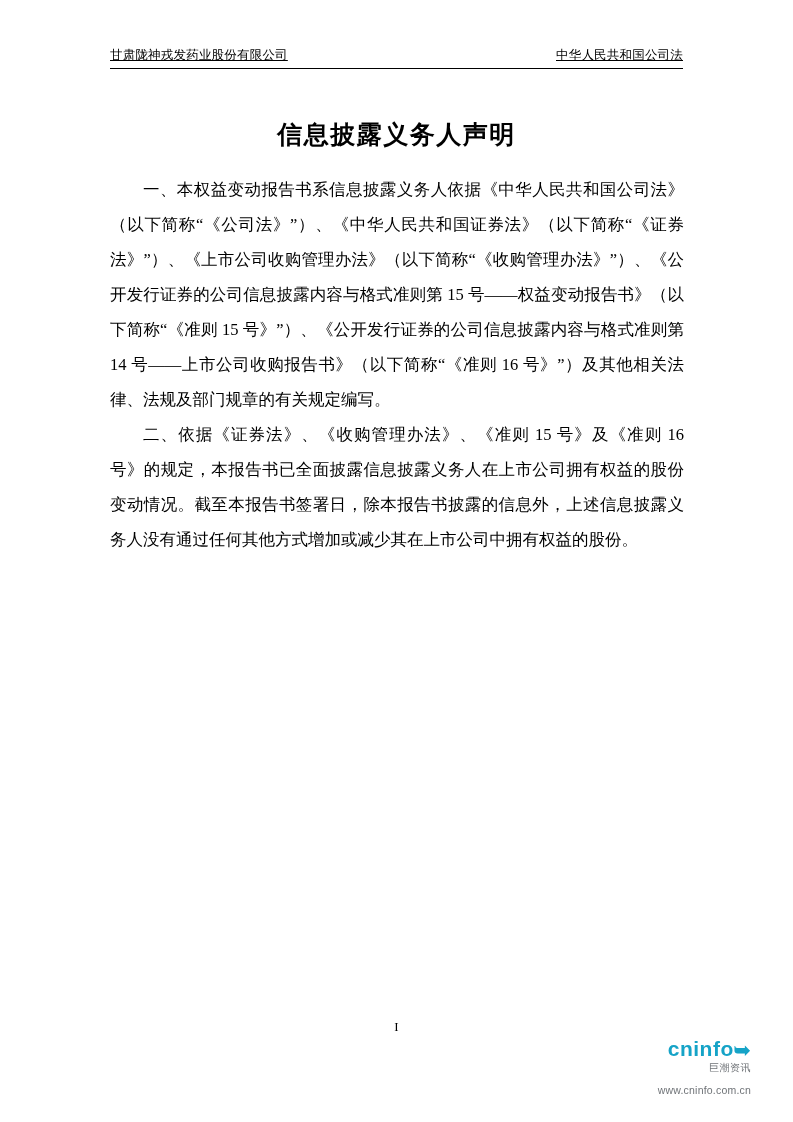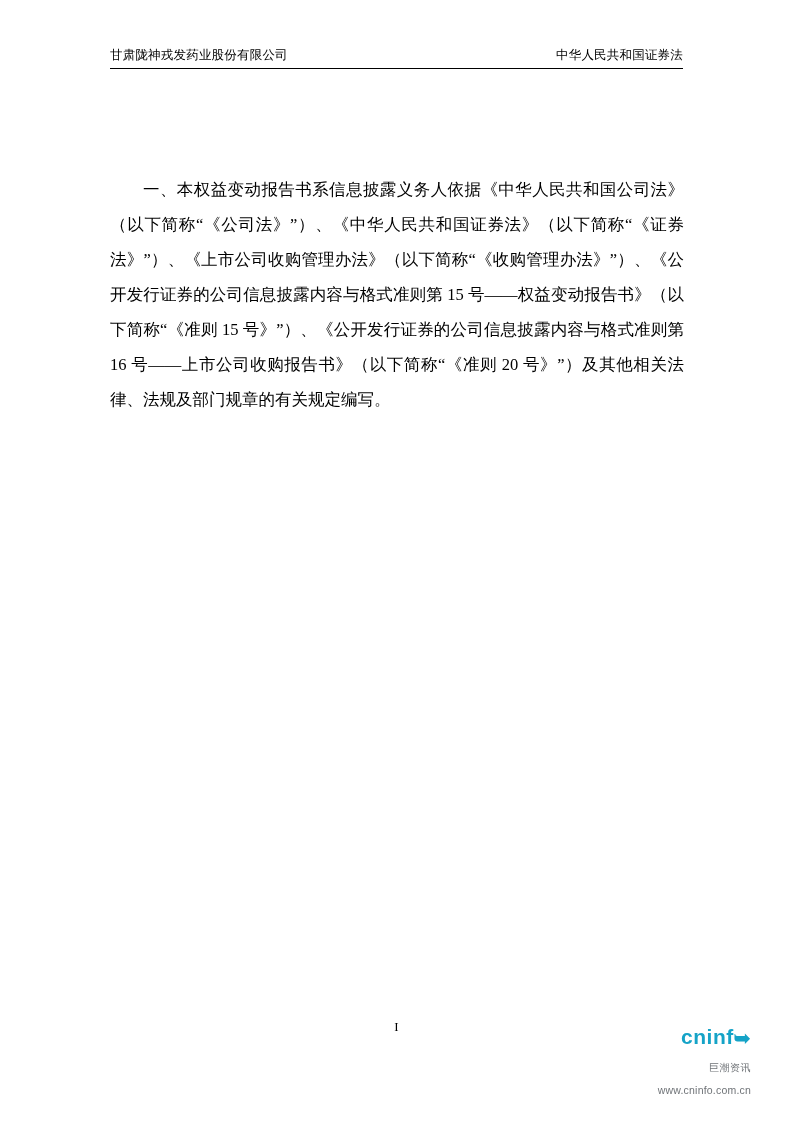--- a/index.html
+++ b/index.html
@@ -28,20 +28,21 @@
     left: 110px;
     right: 110px;
     display: flex;
     justify-content: space-between;
     align-items: flex-end;
     font-size: 12.5px;
     line-height: 1.2;
     padding-bottom: 5px;
     border-bottom: 1px solid #000;
     letter-spacing: 0.2px;
+    text-decoration: underline;
   }
   .header-left, .header-right {
     white-space: nowrap;
   }
   .title {
     position: absolute;
     top: 118px;
     left: 0;
     width: 100%;
     text-align: center;
@@ -90,46 +91,48 @@
     display: inline-block;
     color: #15a3c7;
     font-size: 20px;
     transform: translateY(1px);
   }
   .logo-sub {
     font-family: "Liberation Sans", sans-serif;
     font-size: 10px;
     color: #6f7377;
     letter-spacing: 0.5px;
-    margin-top: 13px;
+    margin-top: 1px;
   }
   .logo-url {
     font-family: "Liberation Sans", sans-serif;
     font-size: 10.5px;
     color: #6f7377;
     letter-spacing: 0.2px;
     margin-top: 10px;
   }
 </style>
 </head>
 <body>
 
 <div class="page">
 
   <div class="header">
     <div class="header-left">甘肃陇神戎发药业股份有限公司</div>
-    <div class="header-right">中华人民共和国证券法</div>
+    <div class="header-right">中华人民共和国公司法</div>
   </div>
 
+  <div class="title">信息披露义务人声明</div>
 
   <div class="content">
-    <p>一、本权益变动报告书系信息披露义务人依据《中华人民共和国公司法》（以下简称“《公司法》”）、《中华人民共和国证券法》（以下简称“《证券法》”）、《上市公司收购管理办法》（以下简称“《收购管理办法》”）、《公开发行证券的公司信息披露内容与格式准则第 15 号——权益变动报告书》（以下简称“《准则 15 号》”）、《公开发行证券的公司信息披露内容与格式准则第 16 号——上市公司收购报告书》（以下简称“《准则 20 号》”）及其他相关法律、法规及部门规章的有关规定编写。</p>
+    <p>一、本权益变动报告书系信息披露义务人依据《中华人民共和国公司法》（以下简称“《公司法》”）、《中华人民共和国证券法》（以下简称“《证券法》”）、《上市公司收购管理办法》（以下简称“《收购管理办法》”）、《公开发行证券的公司信息披露内容与格式准则第 15 号——权益变动报告书》（以下简称“《准则 15 号》”）、《公开发行证券的公司信息披露内容与格式准则第 14 号——上市公司收购报告书》（以下简称“《准则 16 号》”）及其他相关法律、法规及部门规章的有关规定编写。</p>
+    <p>二、依据《证券法》、《收购管理办法》、《准则 15 号》及《准则 16 号》的规定，本报告书已全面披露信息披露义务人在上市公司拥有权益的股份变动情况。截至本报告书签署日，除本报告书披露的信息外，上述信息披露义务人没有通过任何其他方式增加或减少其在上市公司中拥有权益的股份。</p>
   </div>
 
   <div class="pagenum">I</div>
 
   <div class="logo">
-    <div class="logo-main"><span>cninf</span><span class="swirl">➥</span></div>
+    <div class="logo-main"><span>cninfo</span><span class="swirl">➥</span></div>
     <div class="logo-sub">巨潮资讯</div>
     <div class="logo-url">www.cninfo.com.cn</div>
   </div>
 
 </div>
 
 </body></html>

